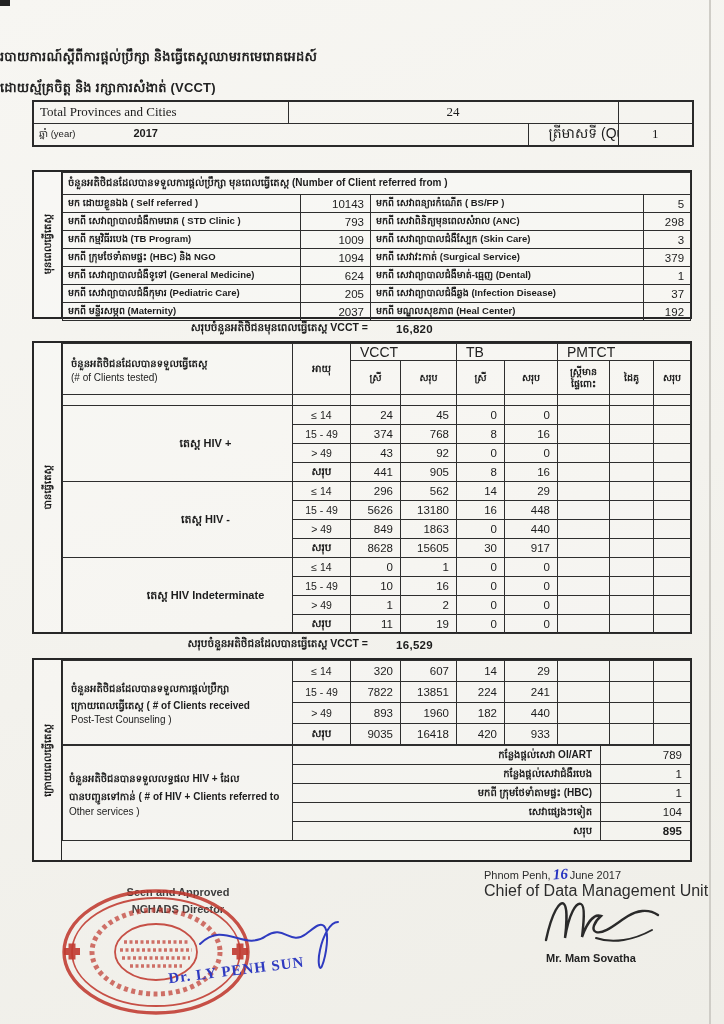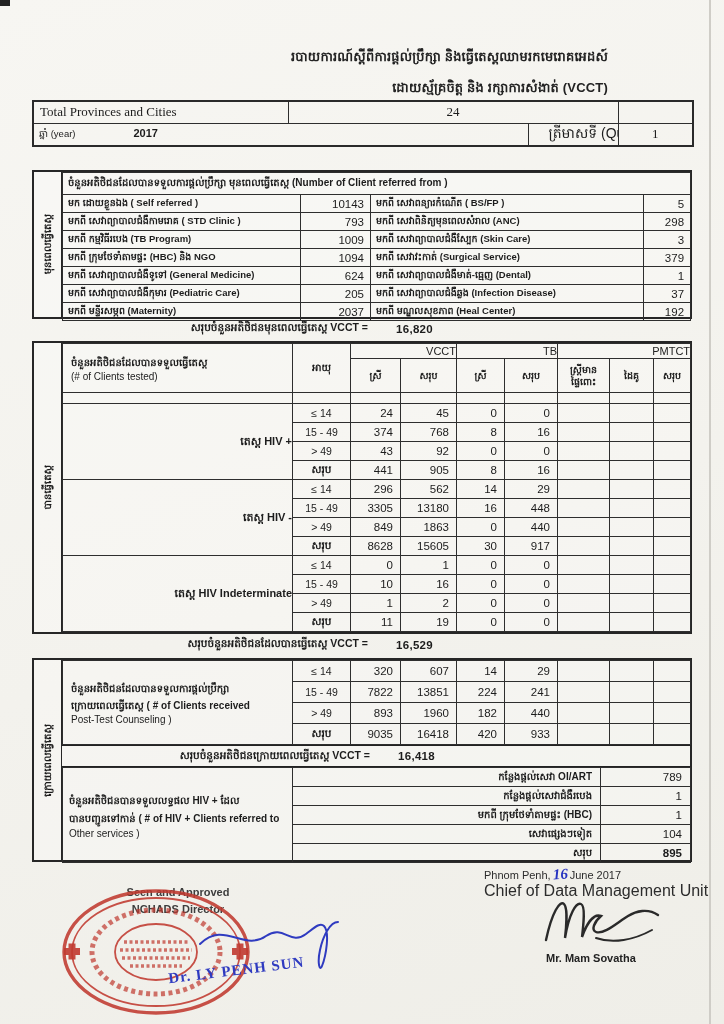--- a/index.html
+++ b/index.html
@@ -6,21 +6,21 @@
   html,body { background:#9a9a9a; }
   .page {
     position:relative; width:724px; height:1024px; margin:0 auto;
     background:linear-gradient(160deg,#f7f6f2 0%, #f3f2ed 55%, #efeee8 100%);
     font-family:"Liberation Sans", sans-serif; color:#1c1c1c; overflow:hidden;
   }
   .abs { position:absolute; }
   .scan-edge { right:13px; top:0; bottom:0; width:2px; background:#cfcdc7; }
   .scan-mark { left:0; top:0; width:10px; height:6px; background:#222; }
 
-  .title { left:0; width:608px; text-align:right; font-weight:bold; font-size:13px; color:#222; letter-spacing:.2px; }
+  .title { left:0; width:608px; text-align:left; font-weight:bold; font-size:13px; color:#222; letter-spacing:.2px; }
 
   
   table { border-collapse:collapse; table-layout:fixed; }
   .info-table { width:660px; border:2px solid #2a2a2a; font-family:"Liberation Serif", serif; }
   .info-table td { border:1px solid #2e2e2e; height:22px; overflow:hidden; white-space:nowrap; }
   .info-table .lbl { padding-left:6px; font-size:13px; }
   .info-table .val { text-align:center; font-size:13px; }
   .info-table .yr  { font-family:"Liberation Sans",sans-serif; font-size:9.5px; padding-left:5px; }
   .info-table .yr b { font-size:11px; margin-left:58px; font-family:"Liberation Sans",sans-serif; }
   .info-table .qt  { font-family:"Liberation Sans",sans-serif; font-size:14px; padding-left:20px; }
@@ -34,27 +34,27 @@
   
   .pre-table { width:628px; font-size:9.5px; }
   .pre-table td, .pre-table th { border:1px solid #2e2e2e; height:18px; overflow:hidden; white-space:nowrap; }
   .pre-table .hdr { text-align:left; padding-left:5px; font-size:10px; font-weight:bold; height:22px; }
   .pre-table .lab { padding-left:5px; font-weight:600; }
   .pre-table .num { text-align:right; padding-right:6px; font-size:11.5px; font-weight:normal; }
 
   
   .grid { width:628px; }
   .grid td, .grid th { border:1px solid #2e2e2e; overflow:hidden; white-space:nowrap; font-weight:normal; }
-  .grid th.grp-h { font-size:11px; height:15px; text-align:right; color:#222; }
+  .grid th.grp-h { font-size:14px; height:15px; text-align:left; color:#222;padding-left:9px; }
   .grid tr.h2 th { font-size:9.5px; font-weight:bold; height:34px; text-align:center; white-space:normal; line-height:1.25; }
   .grid tr.h3 th { height:11px; }
   .grid .desc { text-align:left; padding-left:8px; white-space:normal; }
   .grid .desc .km { font-size:10px; font-weight:bold; line-height:1.7; }
   .grid .desc .en { font-size:10px; font-weight:normal; }
-  .grid td.grp { text-align:right; padding-left:56px; font-weight:bold; font-size:11px; }
+  .grid td.grp { text-align:center; padding-left:56px; font-weight:bold; font-size:11px; }
   .grid td.age { text-align:center; font-size:10.5px; height:19px; }
   .grid td.age.tot { font-weight:bold; }
   .grid td.num { text-align:right; padding-right:7px; font-size:11.5px; }
   .grid tr.gstart td { border-top:1.6px solid #222; }
 
   .cns td.age { height:21px; }
 
   
   .sumline { display:flex; align-items:center; font-weight:bold; }
   .sumline .sl { width:336px; text-align:right; font-size:10.5px; }
@@ -277,21 +277,21 @@
               <td class="num">296</td>
               <td class="num">562</td>
               <td class="num">14</td>
               <td class="num">29</td>
               <td class="num"></td>
               <td class="num"></td>
               <td class="num"></td>
             </tr>
             <tr>
               <td class="age">15 - 49</td>
-              <td class="num">3305</td>
+              <td class="num">5626</td>
               <td class="num">13180</td>
               <td class="num">16</td>
               <td class="num">448</td>
               <td class="num"></td>
               <td class="num"></td>
               <td class="num"></td>
             </tr>
             <tr>
               <td class="age">&gt; 49</td>
               <td class="num">849</td>
@@ -420,24 +420,20 @@
               <td class="num">9035</td>
               <td class="num">16418</td>
               <td class="num">420</td>
               <td class="num">933</td>
               <td class="num"></td>
               <td class="num"></td>
               <td class="num"></td>
             </tr>
           </tbody>
       </table>
-      <div class="sumline sumrow">
-        <div class="sl">សរុបចំនួនអតិថិជនក្រោយពេលធ្វើតេស្ត VCCT =</div>
-        <div class="sv">16,418</div>
-      </div>
       <table class="ref-table">
         <colgroup>
             <col style="width:230px">
             <col style="width:308px">
             <col style="width:90px">
           </colgroup>
         <tbody>
             <tr>
               <td class="desc" rowspan="5">
                 <div class="km">ចំនួនអតិថិជនបានទទួលលទ្ធផល HIV + ដែល</div>

